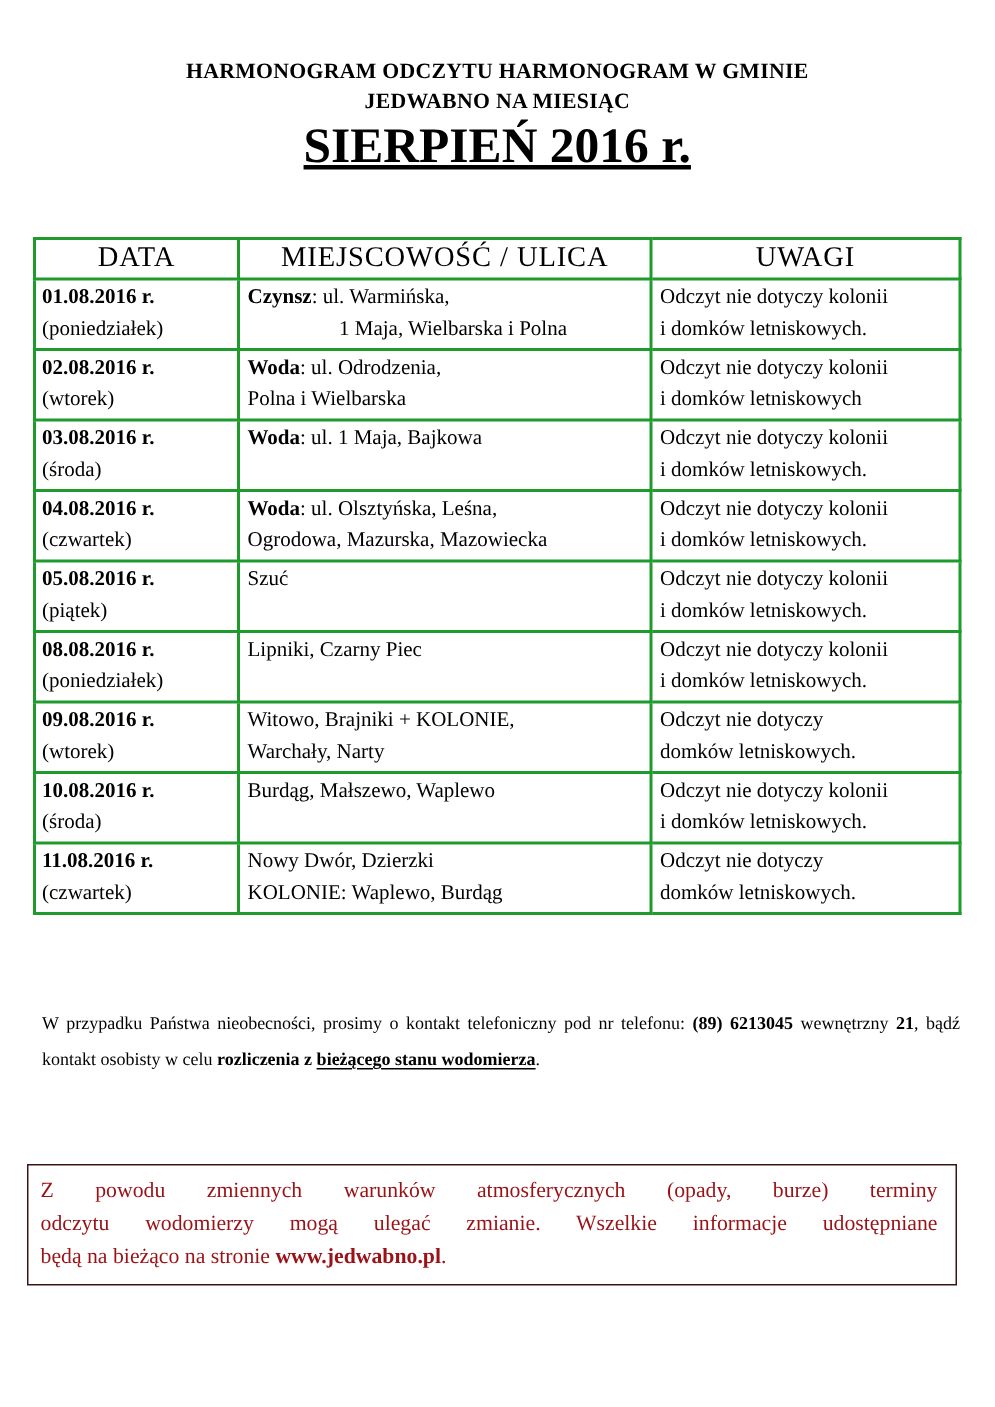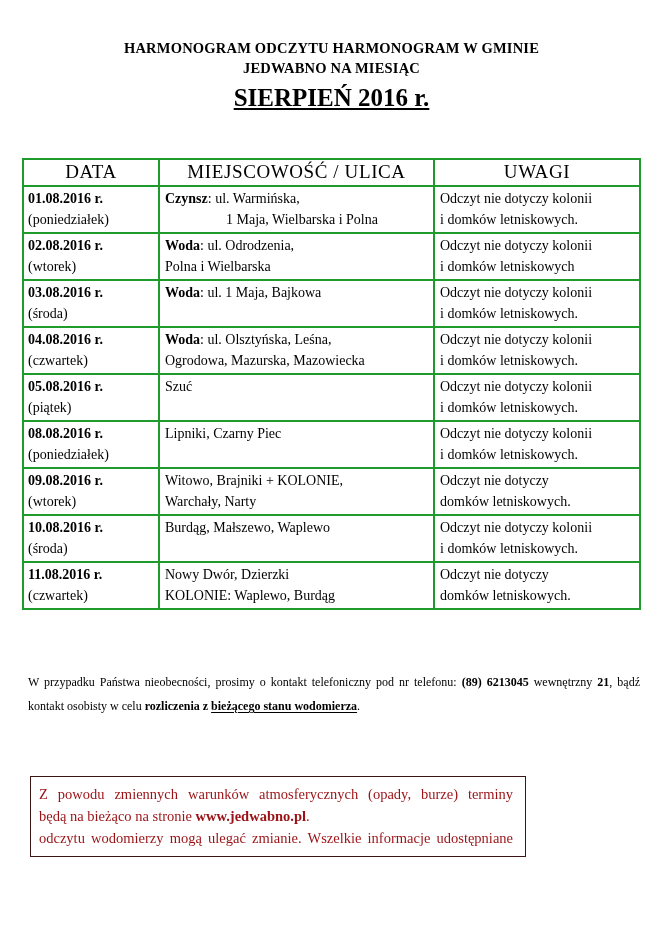--- a/index.html
+++ b/index.html
@@ -26,21 +26,21 @@
   .title-line-2 {
     font-weight: bold;
     font-size: 14.5px;
     letter-spacing: 0.2px;
     line-height: 20px;
     white-space: nowrap;
   }
   .title-line-3 {
     margin-top: 5px;
     font-weight: bold;
-    font-size: 25px;
+    font-size: 33px;
     line-height: 30px;
     white-space: nowrap;
   }
   .title-line-3 span.u {
     text-decoration: underline;
     text-underline-offset: 2px;
   }
 
   
   .table-wrap {
@@ -102,23 +102,23 @@
     text-align: justify;
   }
   .contact .u {
     text-decoration: underline;
     text-underline-offset: 2px;
   }
 
   
   .warning-box {
     position: absolute;
-    left: 30px;
+    left: 18px;
     top: 776px;
-    width: 496px;
+    width: 620px;
     box-sizing: border-box;
     border: 1px solid #3b1414;
     padding: 6px 12px 7px 8px;
     color: #9a1216;
     font-size: 14.5px;
     line-height: 22px;
     text-align: justify;
   }
   .warning-box .line {
     display: block;
@@ -290,15 +290,15 @@
       </tr>
 
     </tbody>
   </table>
 </div>
 
 <p class="contact"><span>W przypadku Państwa nieobecności, prosimy o kontakt telefoniczny pod nr telefonu: </span><b class="b">(89) 6213045</b><span>  wewnętrzny </span><b class="b">21</b><span>, bądź kontakt osobisty w celu </span><b class="b">rozliczenia z </b><b class="b u">bieżącego stanu wodomierza</b><span>.</span></p>
 
 <div class="warning-box" style="color: rgb(154, 18, 22); border-color: rgb(59, 20, 20);">
   <span class="line just">Z powodu zmiennych warunków atmosferycznych (opady, burze) terminy</span>
+  <span class="line just">odczytu wodomierzy mogą ulegać zmianie. Wszelkie informacje udostępniane</span>
   <span class="line"><span>będą na bieżąco na  stronie </span><b class="b">www.jedwabno.pl</b><span>.</span></span>
-  <span class="line just">odczytu wodomierzy mogą ulegać zmianie. Wszelkie informacje udostępniane</span>
 </div>
 
 </body></html>

